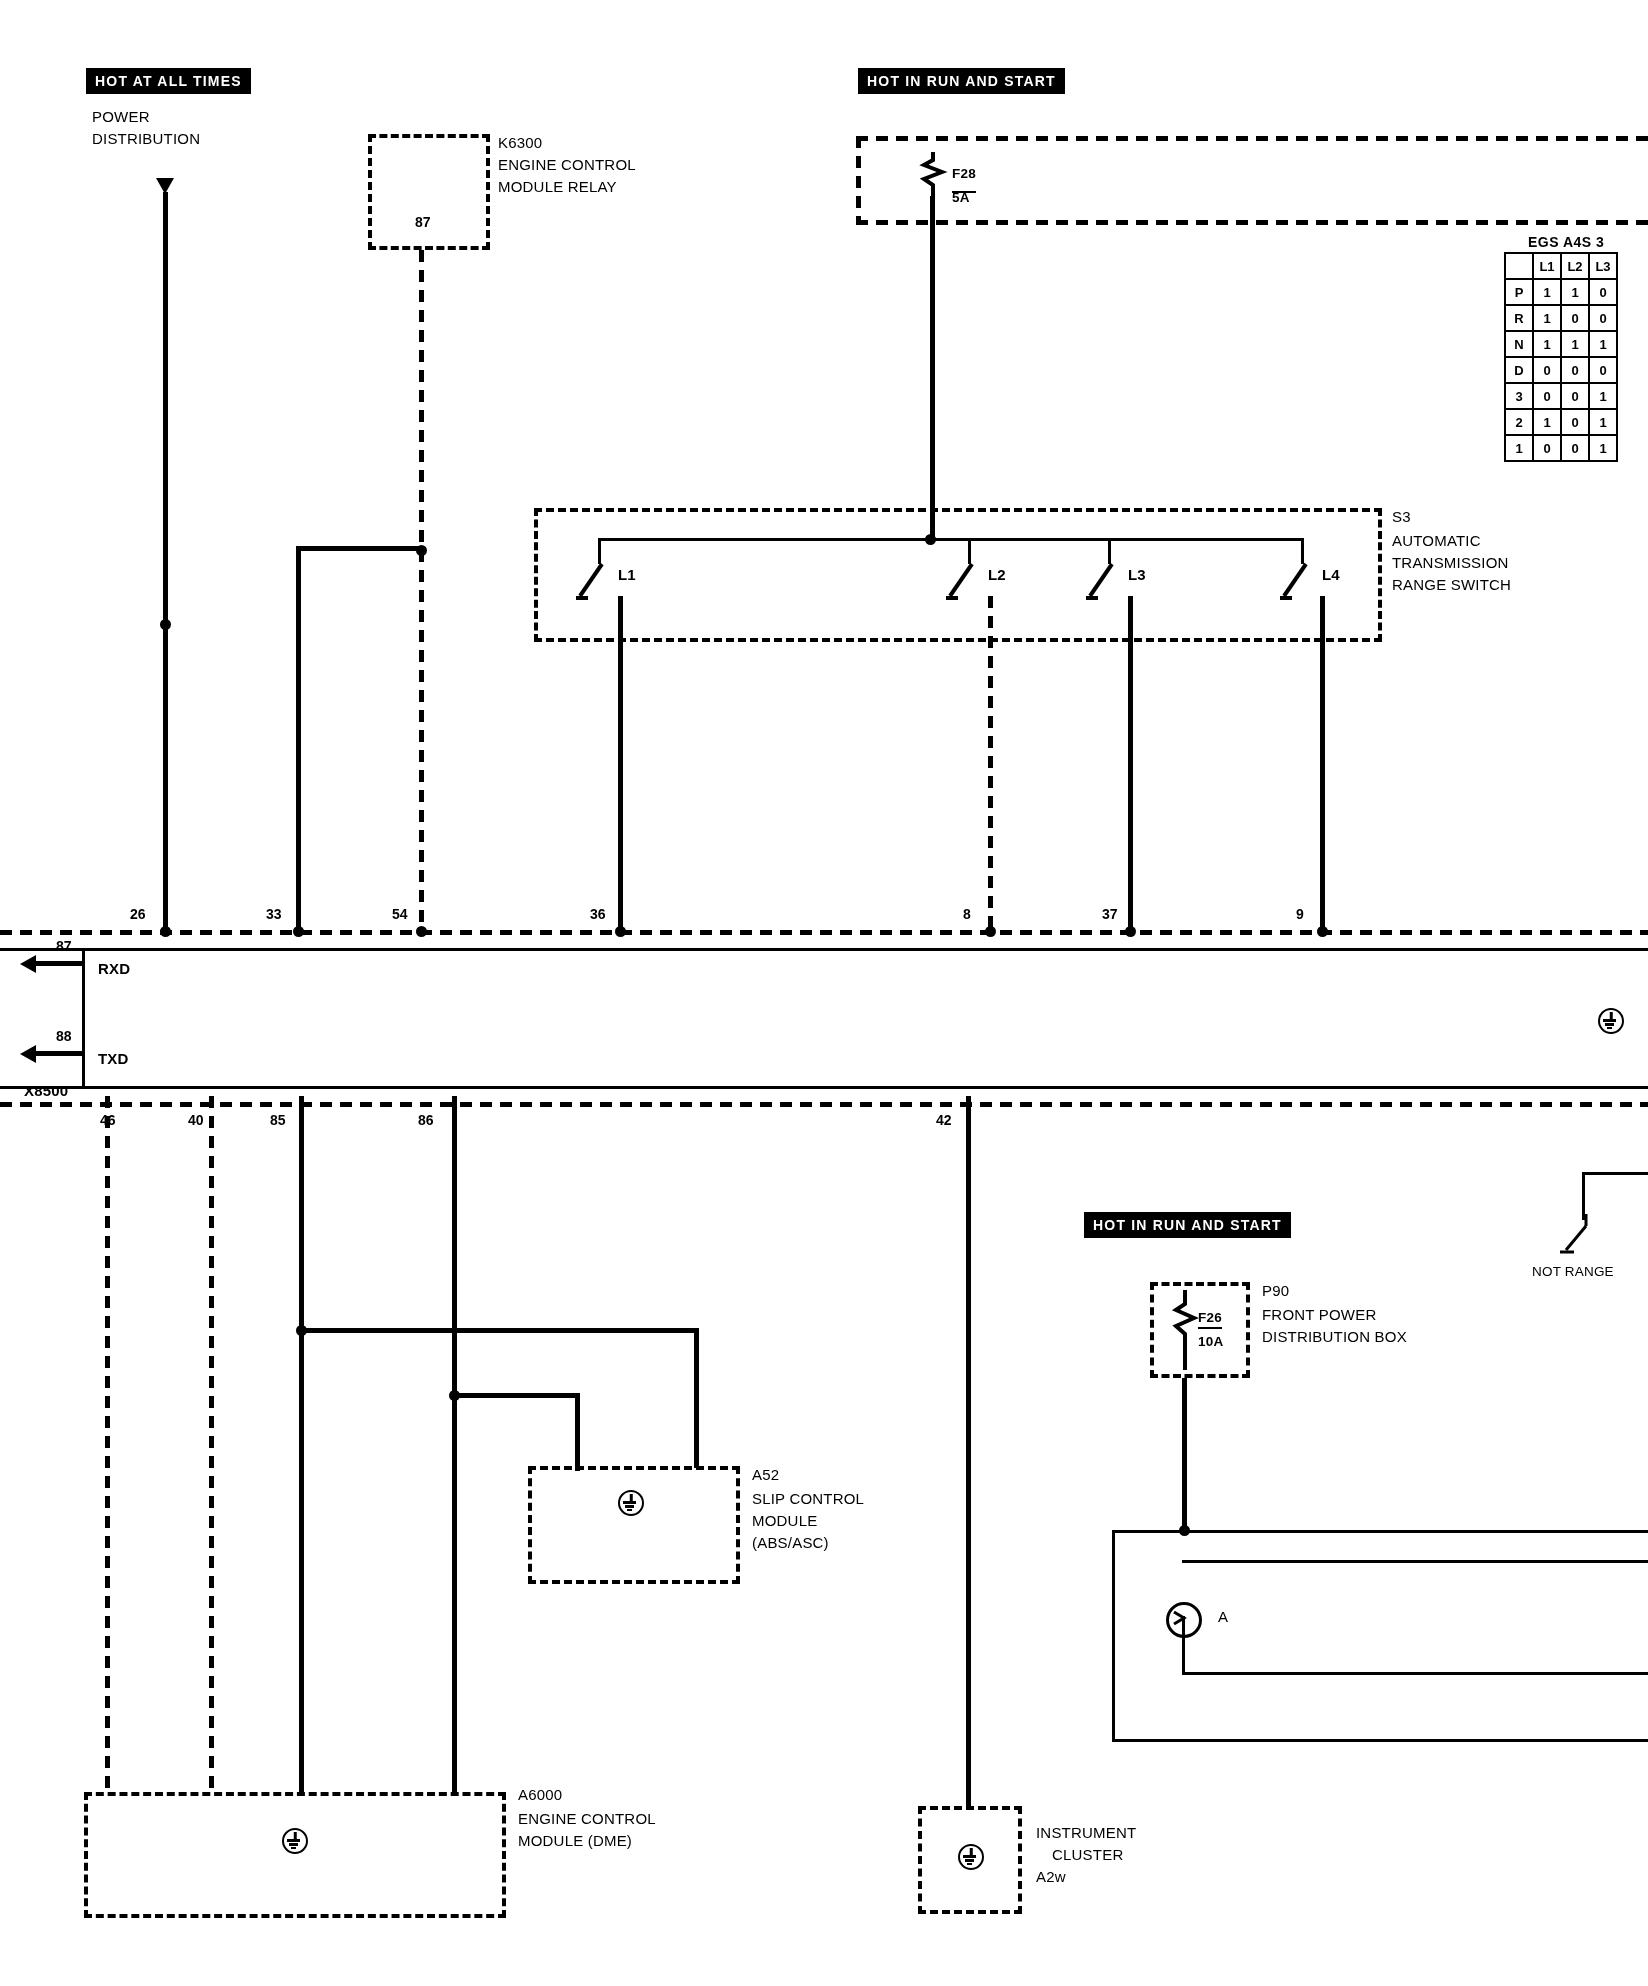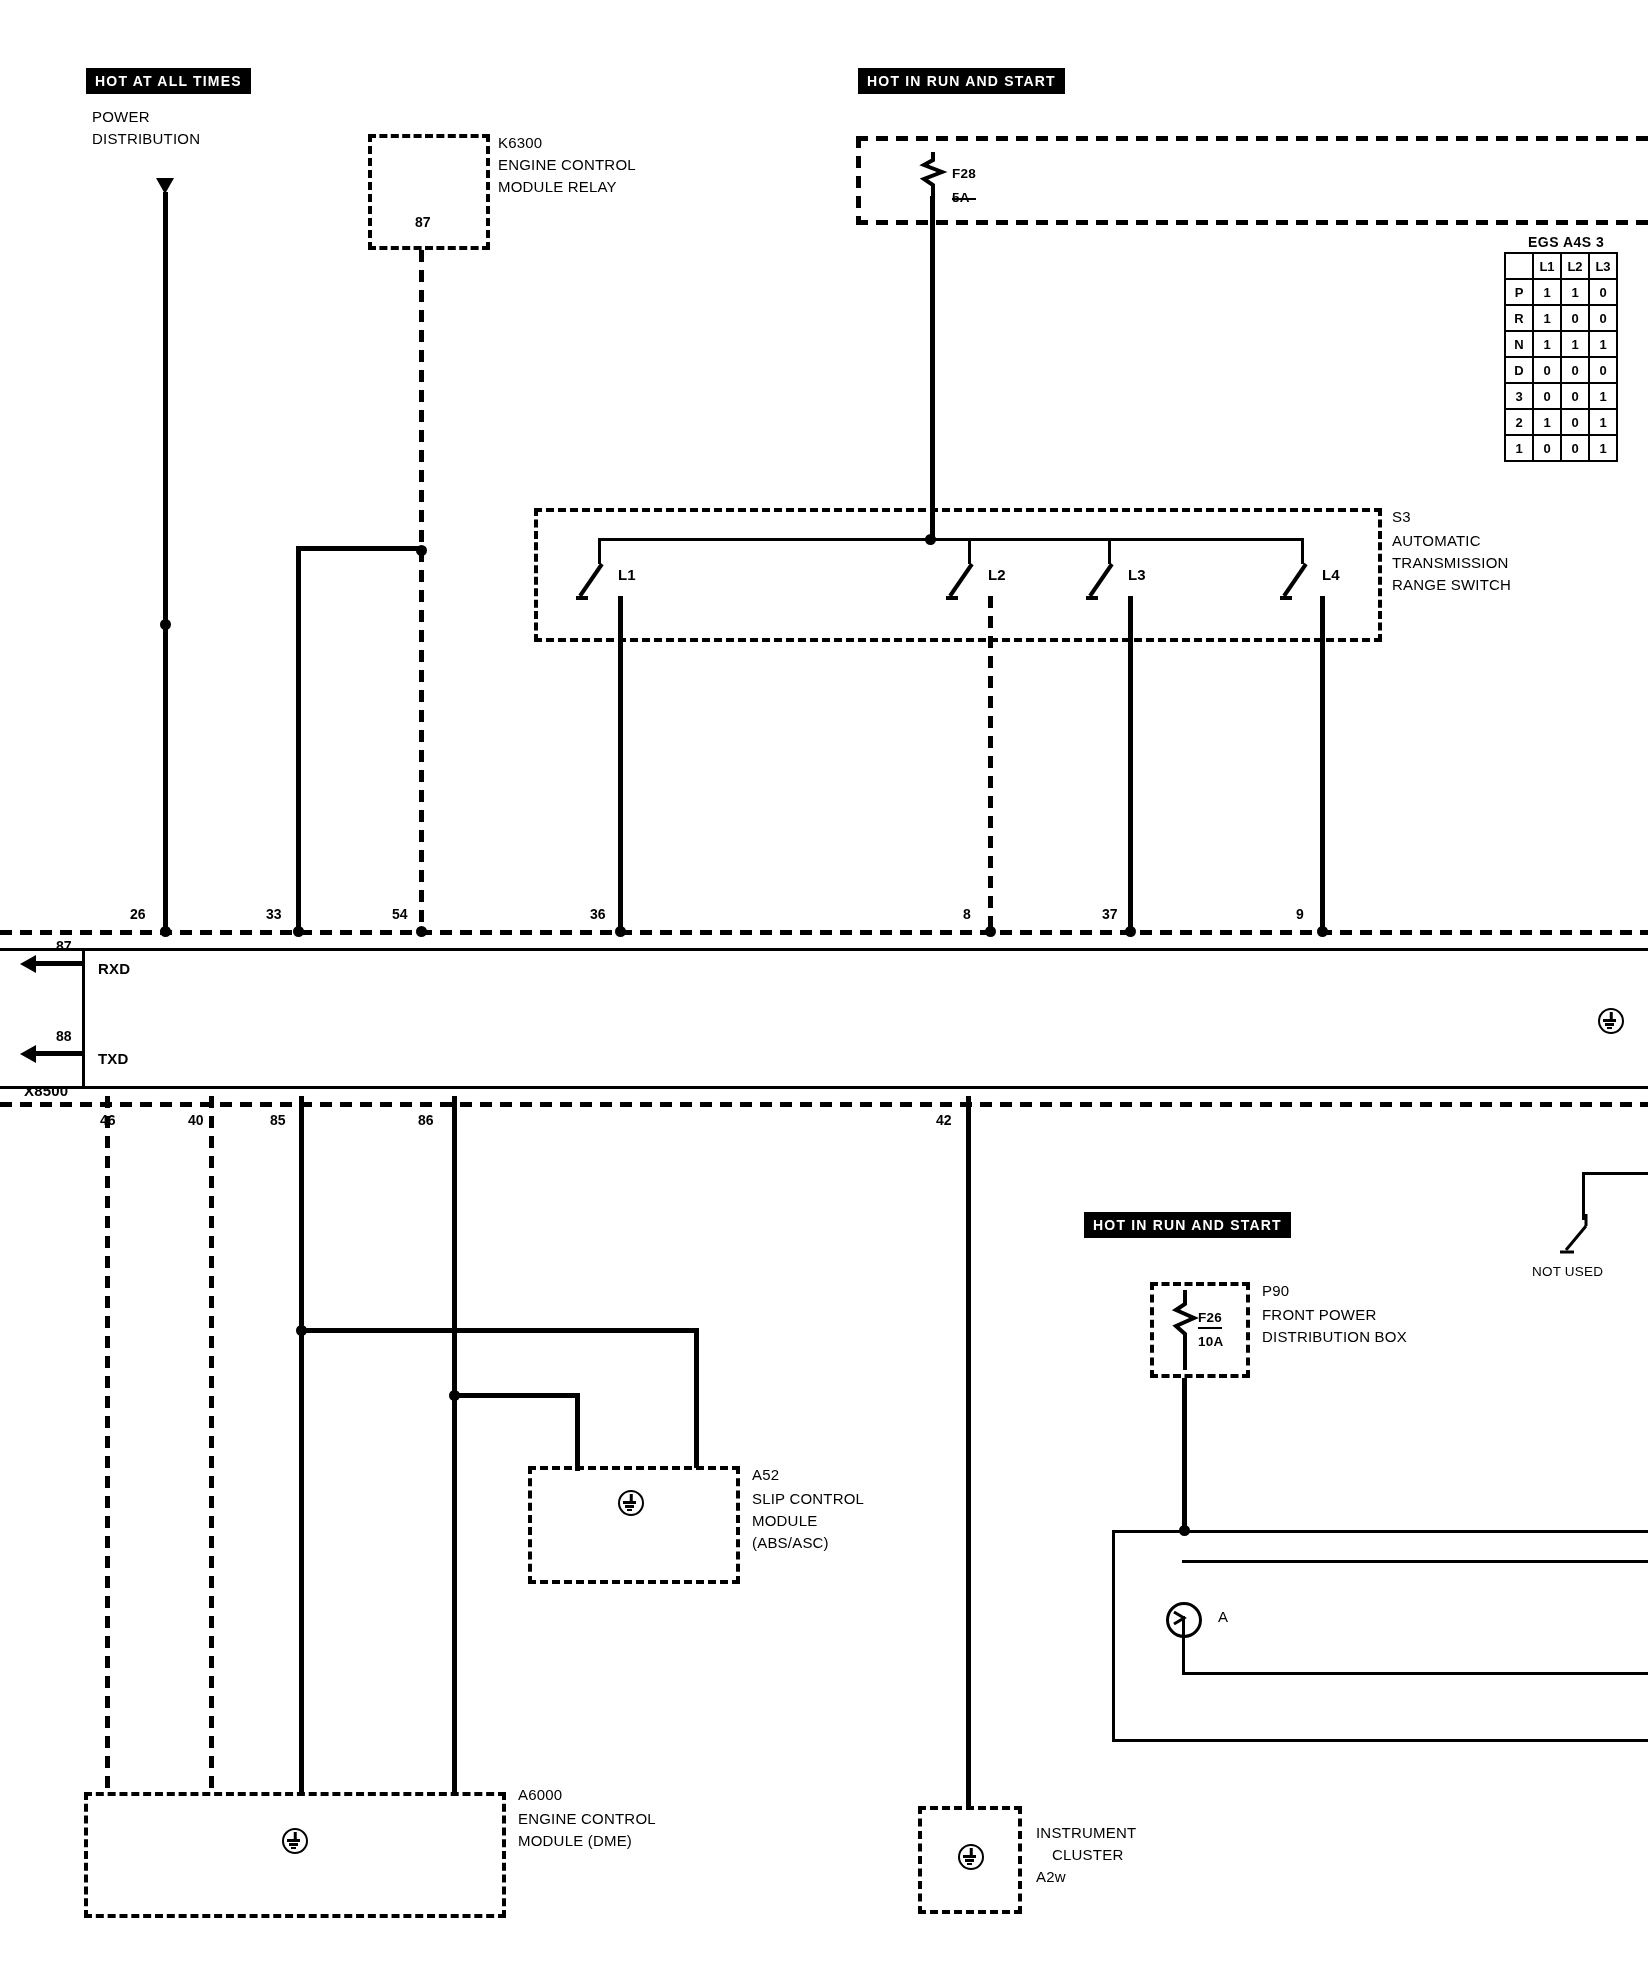--- a/index.html
+++ b/index.html
@@ -71,21 +71,21 @@
 
   <div class="tag" style="left:858px;top:68px;">HOT IN RUN AND START</div>
 
   <div class="dash-h" style="left:856px;top:136px;width:800px;"></div>
   <div class="dash-v" style="left:856px;top:136px;height:88px;"></div>
   <div class="dash-h" style="left:856px;top:220px;width:800px;"></div>
 
   <svg class="fuse" style="left:918px;top:152px;" width="30" height="46">
     <polyline points="15,0 15,8 6,13 24,20 6,27 15,33 15,46" fill="none" stroke="#000" stroke-width="4"></polyline>
   </svg>
-  <div class="lbl sm b" style="left:952px;top:166px;border-bottom:2px solid #000;padding-bottom:16px;">F28</div>
+  <div class="lbl sm b" style="left:952px;top:166px;border-bottom:2px solid #000;padding-bottom:9px;">F28</div>
   <div class="lbl sm b" style="left:952px;top:190px;">5A</div>
 
   <div class="wire wv" style="left:930px;top:196px;height:342px;"></div>
 
   <div class="egs-title" style="left:1528px;top:234px;">EGS   A4S 3</div>
   <table class="egs" style="left:1504px;top:252px;">
     <thead>
       <tr>
         <th class="rh"></th>
         <th>L1</th>
@@ -273,21 +273,21 @@
   <div class="wire wv" style="left:1182px;top:1378px;height:152px;"></div>
   <div class="dot" style="left:1179px;top:1525px;"></div>
 
   <div class="wthin" style="position:absolute;left:1582px;top:1172px;width:66px;height:3px;"></div>
   <div class="wthin" style="position:absolute;left:1582px;top:1172px;width:3px;height:48px;"></div>
   <svg style="position:absolute;left:1560px;top:1214px;" width="52" height="40">
     <line x1="26" y1="0" x2="26" y2="12" stroke="#000" stroke-width="3"></line>
     <line x1="26" y1="12" x2="6" y2="36" stroke="#000" stroke-width="3"></line>
     <line x1="0" y1="38" x2="14" y2="38" stroke="#000" stroke-width="3"></line>
   </svg>
-  <div class="lbl sm" style="left:1532px;top:1264px;">NOT USED</div>
+  <div class="lbl sm" style="left:1532px;top:1264px;">NOT RANGE</div>
 
   <div class="box-solid" style="left:1112px;top:1530px;width:560px;height:212px;"></div>
   <div class="wthin" style="position:absolute;left:1182px;top:1560px;width:490px;height:3px;"></div>
   <div class="wthin" style="position:absolute;left:1182px;top:1672px;width:490px;height:3px;"></div>
   <div class="circA" style="left:1166px;top:1602px;"></div>
   <svg style="position:absolute;left:1172px;top:1608px;" width="20" height="20">
     <polyline points="2,4 12,10 2,16" fill="none" stroke="#000" stroke-width="3"></polyline>
   </svg>
   <div class="wthin" style="position:absolute;left:1182px;top:1616px;width:3px;height:58px;"></div>
   <div class="lbl" style="left:1218px;top:1608px;">A</div>

